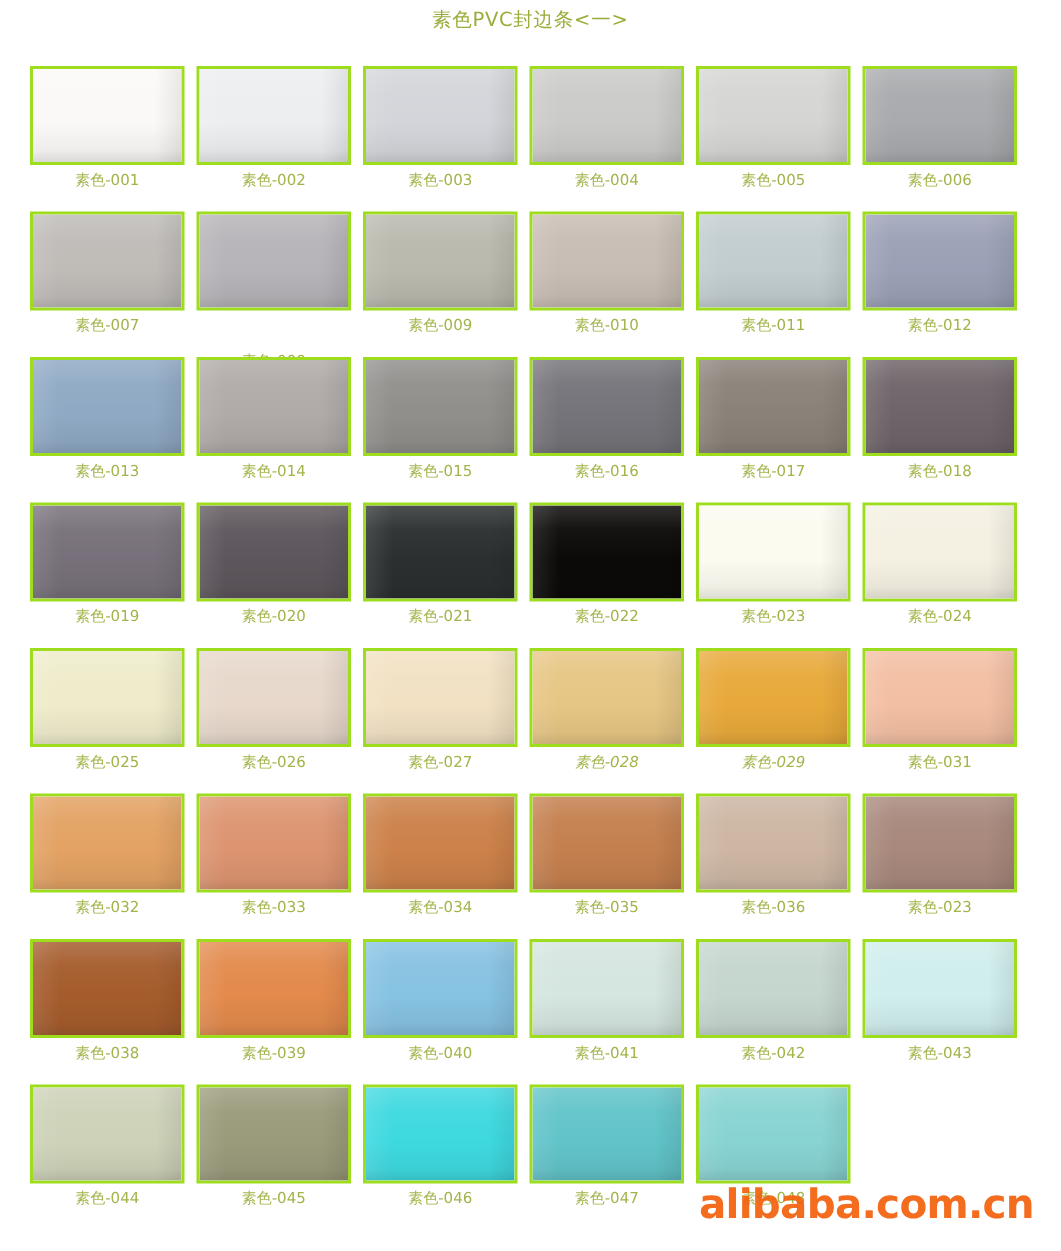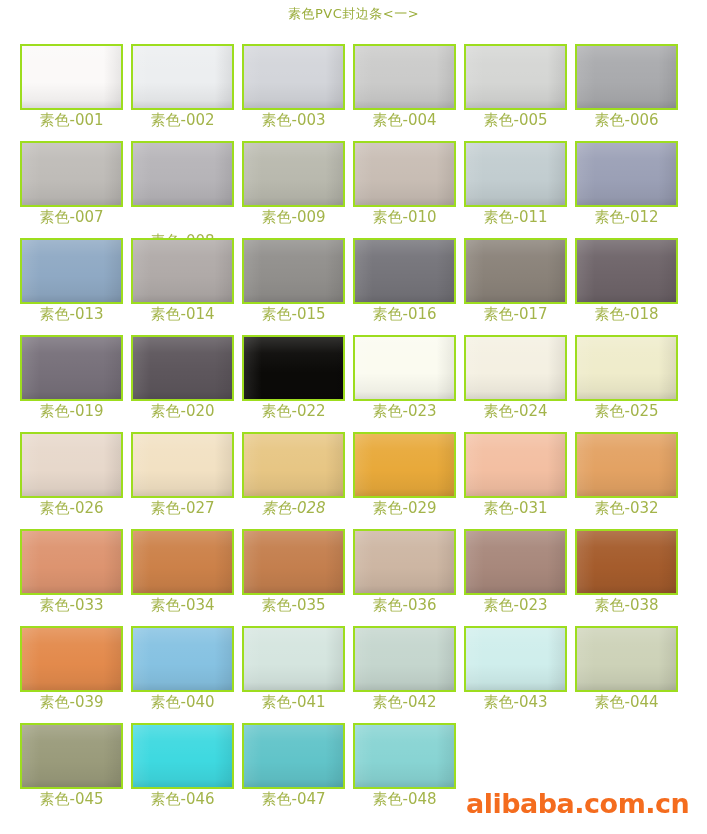--- a/index.html
+++ b/index.html
@@ -87,21 +87,21 @@
         rgba(0,0,0,0.08) 100%);
     pointer-events: none;
   }
 
   .swatch-label {
     position: absolute;
     top: 78px;
     left: 0;
     width: 103px;
     text-align: center;
-    font-size: 15px;
+    font-size: 10px;
     line-height: 13px;
     color: #a3b44a;
     white-space: nowrap;
   }
 
   
   #watermark {
     position: absolute;
     left: 466px;
     top: 789px;
@@ -256,20 +256,27 @@
     </div>
     <div class="swatch-cell">
       <div class="swatch-chip" style="border-color: rgb(157, 221, 30);">
         <div class="swatch-fill" style="background: rgb(93, 86, 92);"></div>
         <div class="swatch-sheen"></div>
       </div>
       <div class="swatch-label" style="color: rgb(163, 180, 74);">素色-020</div>
     </div>
     <div class="swatch-cell">
       <div class="swatch-chip" style="border-color: rgb(157, 221, 30);">
+        <div class="swatch-fill" style="background: rgb(43, 47, 48);"></div>
+        <div class="swatch-sheen"></div>
+      </div>
+      <div class="swatch-label" style="color: rgb(163, 180, 74);">素色-021</div>
+    </div>
+    <div class="swatch-cell">
+      <div class="swatch-chip" style="border-color: rgb(157, 221, 30);">
         <div class="swatch-fill" style="background: rgb(11, 10, 8);"></div>
         <div class="swatch-sheen"></div>
       </div>
       <div class="swatch-label" style="color: rgb(163, 180, 74);">素色-022</div>
     </div>
     <div class="swatch-cell">
       <div class="swatch-chip" style="border-color: rgb(157, 221, 30);">
         <div class="swatch-fill" style="background: rgb(251, 251, 240);"></div>
         <div class="swatch-sheen"></div>
       </div>
@@ -308,21 +315,21 @@
         <div class="swatch-fill" style="background: rgb(231, 198, 132);"></div>
         <div class="swatch-sheen"></div>
       </div>
       <div class="swatch-label" style="color: rgb(163, 180, 74); font-style: italic;">素色-028</div>
     </div>
     <div class="swatch-cell">
       <div class="swatch-chip" style="border-color: rgb(157, 221, 30);">
         <div class="swatch-fill" style="background: rgb(232, 169, 58);"></div>
         <div class="swatch-sheen"></div>
       </div>
-      <div class="swatch-label" style="color: rgb(163, 180, 74);">素色-029</div>
+      <div class="swatch-label" style="color: rgb(163, 180, 74); font-style: italic;">素色-029</div>
     </div>
     <div class="swatch-cell">
       <div class="swatch-chip" style="border-color: rgb(157, 221, 30);">
         <div class="swatch-fill" style="background: rgb(243, 191, 162);"></div>
         <div class="swatch-sheen"></div>
       </div>
       <div class="swatch-label" style="color: rgb(163, 180, 74);">素色-031</div>
     </div>
     <div class="swatch-cell">
       <div class="swatch-chip" style="border-color: rgb(157, 221, 30);">

